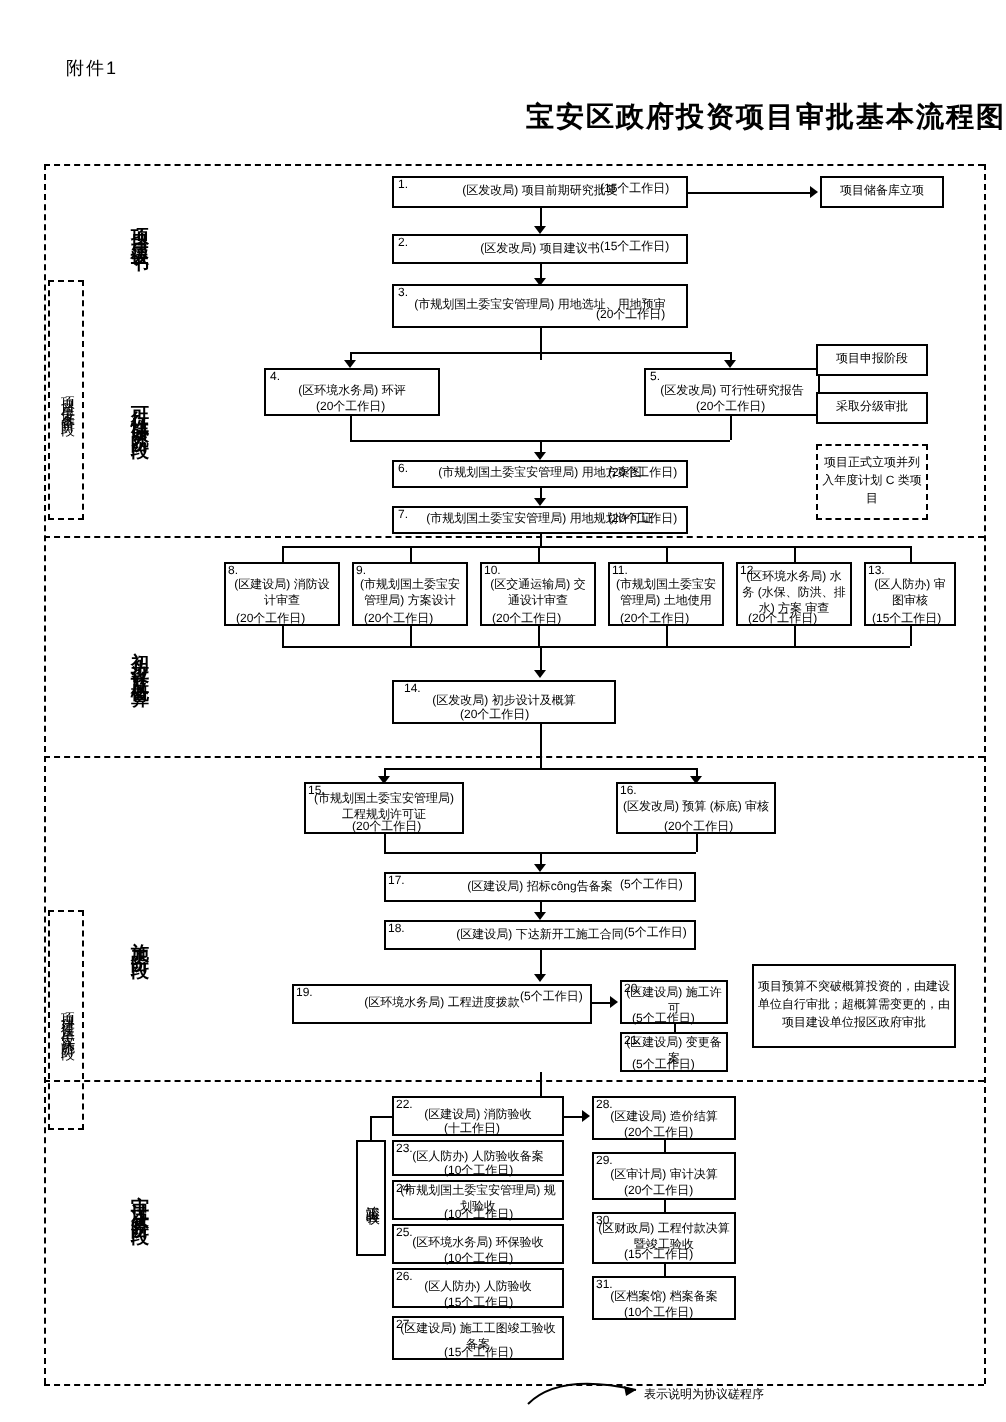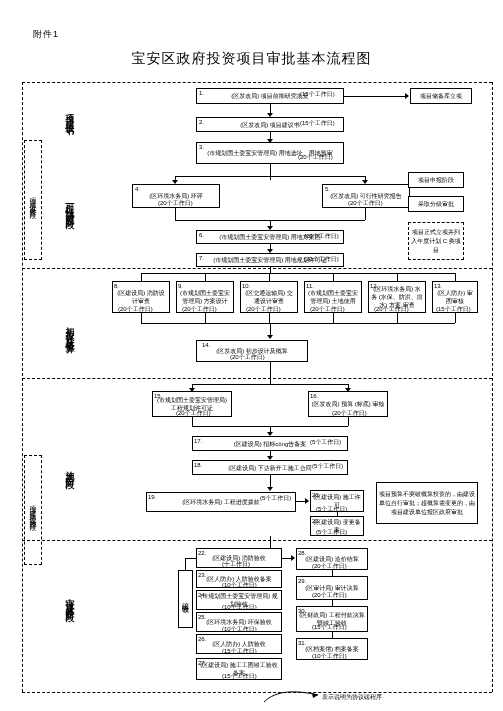--- a/index.html
+++ b/index.html
@@ -9,22 +9,22 @@
     font-family:"Liberation Sans","DejaVu Sans",sans-serif;
     color:#000;
     position:relative;
     overflow:hidden;
   }
   .page{position:relative;width:503px;height:711px;}
   .abs{position:absolute;box-sizing:border-box;}
 
   .attach{font-size:9px;left:33px;top:28px;letter-spacing:1px;}
   .title{
-    left:0;top:50px;width:503px;text-align:center;
-    font-size:14px;font-weight:normal;letter-spacing:1px;
+    left:0;top:50px;width:503px;text-align:right;
+    font-size:14px;font-weight:bold;letter-spacing:1px;
   }
 
   
   .hsep{border-top:1px dashed #000;height:0;}
   
   .vsep{border-left:1px dashed #000;width:0;}
 
   
   .stage{
     writing-mode:vertical-rl;

